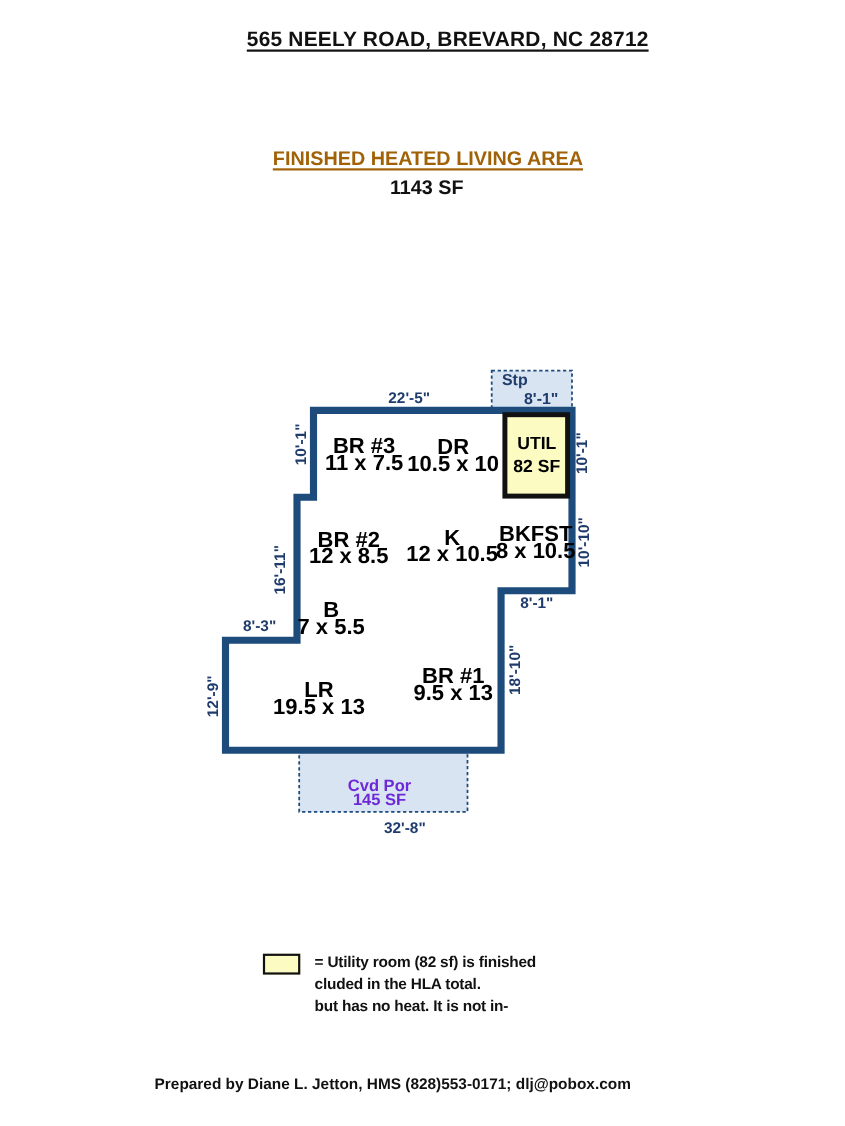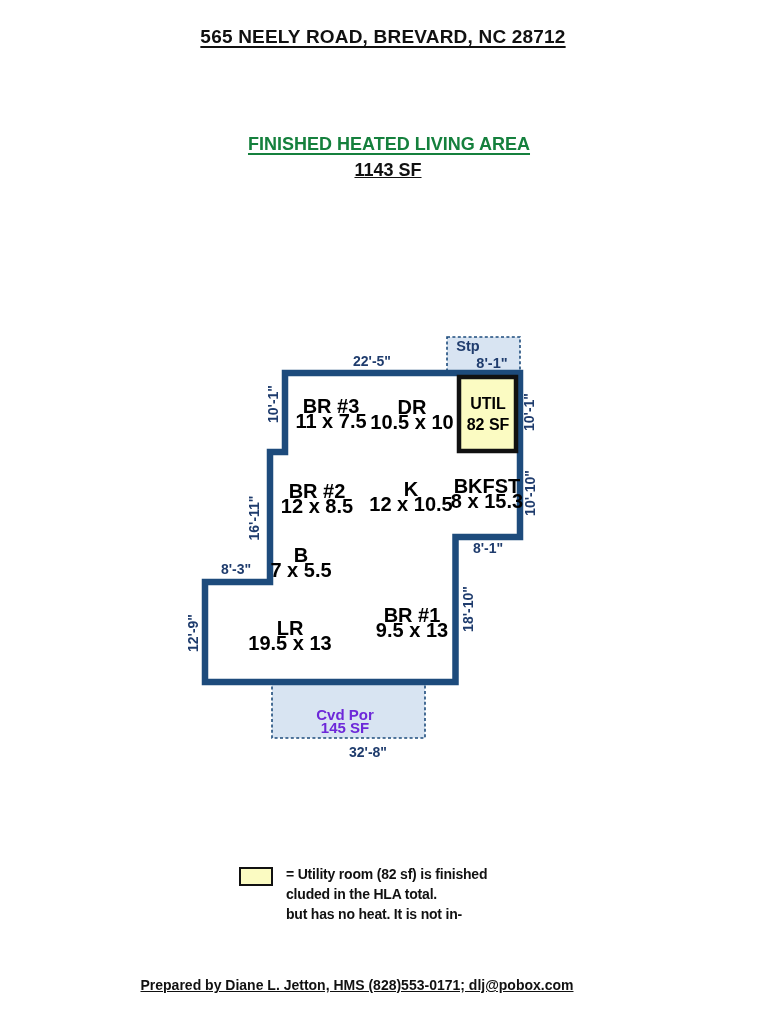--- a/index.html
+++ b/index.html
@@ -1,27 +1,27 @@
 <!DOCTYPE html>
 <html><head>
 <meta charset="utf-8">
 <style>
   html,body{margin:0;padding:0;}
   body{
     width:768px;height:1024px;position:relative;background:#ffffff;
     font-family:"Liberation Sans", sans-serif;font-weight:bold;overflow:hidden;
   }
   .abs{position:absolute;white-space:nowrap;}
-  .ctr{transform:translateX(-50%);text-align:center;text-decoration:underline;}
+  .ctr{transform:translateX(-50%);text-align:center;}
   .title{
     font-size:19px;color:#111;text-decoration:underline;
-    text-decoration-thickness:2px;text-underline-offset:3px;letter-spacing:.2px;
+    text-decoration-thickness:2px;text-underline-offset:3px;letter-spacing:.2px;margin-left:24px;
   }
   .subtitle{
-    font-size:18px;color:#15803d;text-decoration:underline;
+    font-size:18px;color:#a16207;text-decoration:underline;
     text-decoration-thickness:2px;text-underline-offset:3px;
   }
   .totalsf{font-size:18px;color:#111;}
   .room{font-size:20px;line-height:15px;color:#000;text-align:center;transform:translateX(-50%);}
   .dim{font-size:14px;color:#1f3c6d;}
   .dim.h{transform:translate(-50%,-50%);}
   .dim.v{transform:translate(-50%,-50%) rotate(-90deg);}
   .exlabel{font-size:14.5px;color:#1f3c6d;text-align:center;transform:translateX(-50%);}
   .utiltext{font-size:16px;line-height:21px;color:#000;text-align:center;transform:translateX(-50%);}
   .porchtext{font-size:15px;line-height:13px;color:#6d28d9;text-align:center;transform:translateX(-50%);}
@@ -78,21 +78,21 @@
 <div class="abs room" style="left:317px;top:484px">
   <div>BR #2</div>
   <div>12 x 8.5</div>
 </div>
 <div class="abs room" style="left:411px;top:482px">
   <div>K</div>
   <div>12 x 10.5</div>
 </div>
 <div class="abs room" style="left:487px;top:479px">
   <div>BKFST</div>
-  <div>8 x 15.3</div>
+  <div>8 x 10.5</div>
 </div>
 <div class="abs room" style="left:301px;top:548px">
   <div>B</div>
   <div>7 x 5.5</div>
 </div>
 <div class="abs room" style="left:290px;top:621px">
   <div>LR</div>
   <div>19.5 x 13</div>
 </div>
 <div class="abs room" style="left:412px;top:608px">

